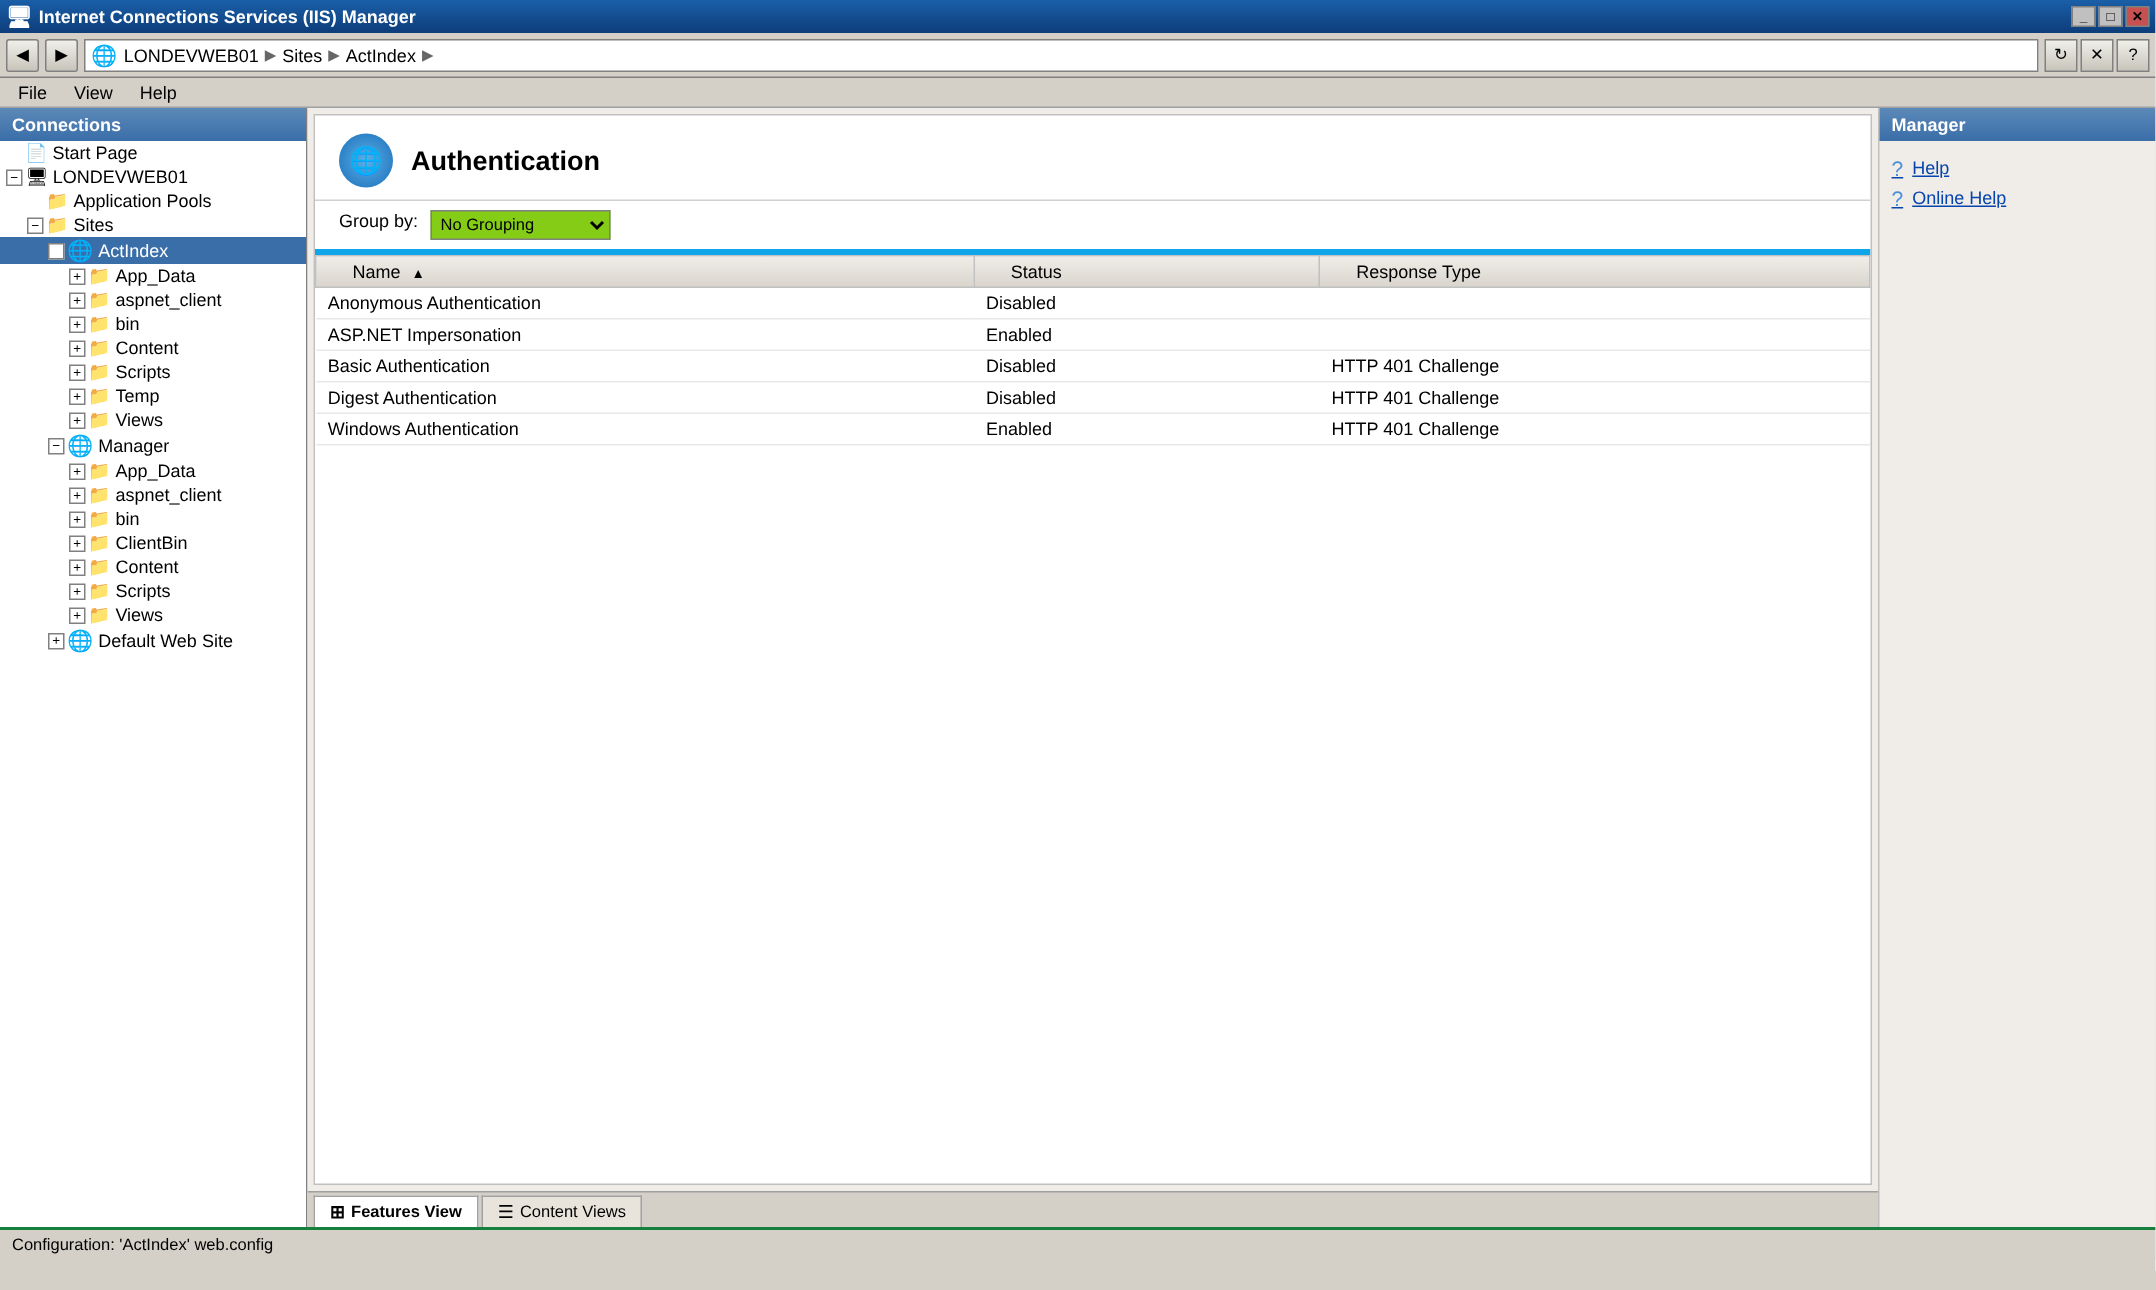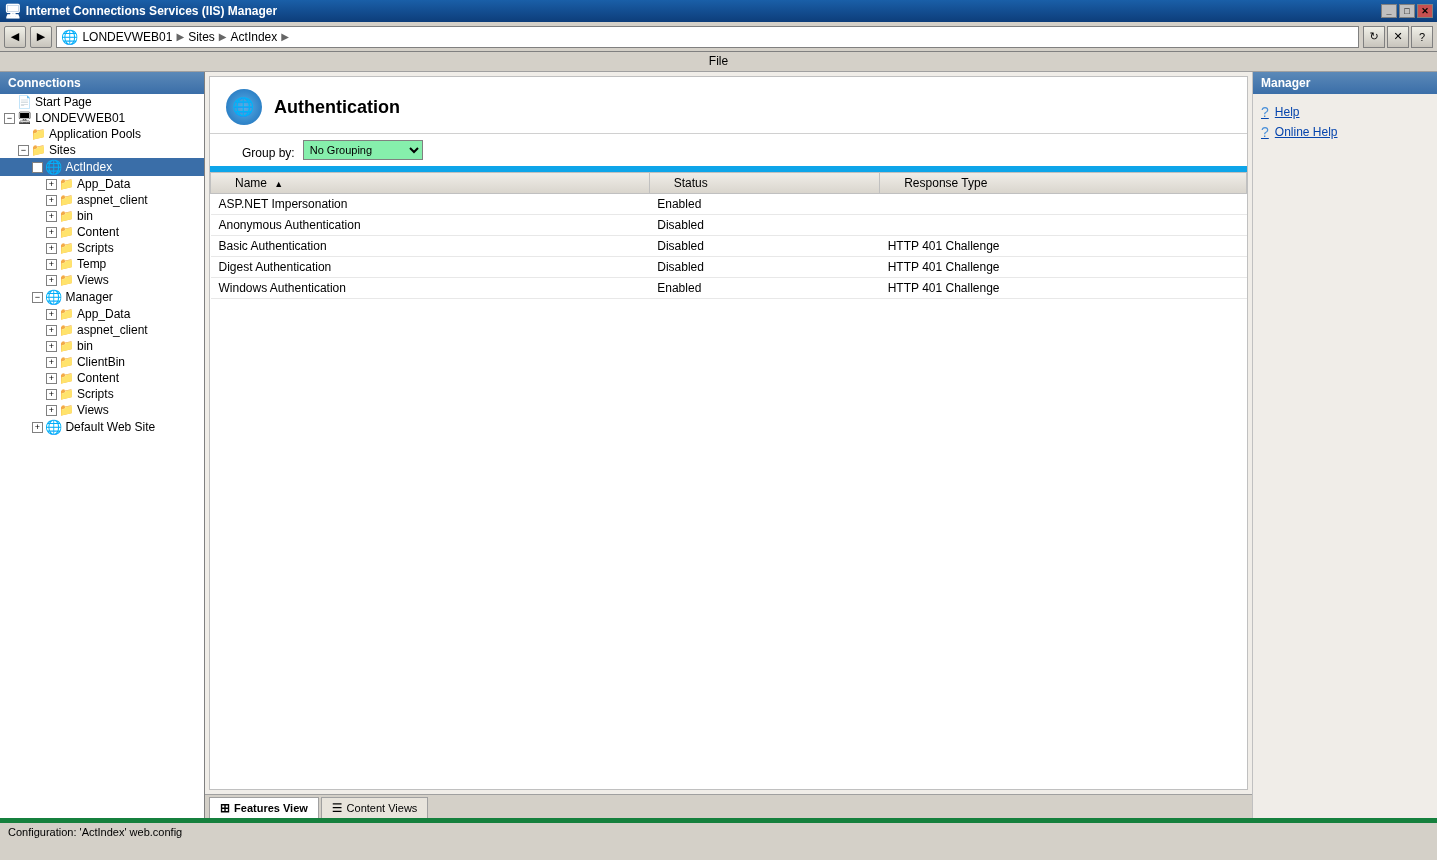--- a/index.html
+++ b/index.html
@@ -74,21 +74,20 @@
 
     
     #menu-bar {
       background: #d4d0c8;
       height: 20px;
       display: flex;
       align-items: center;
       padding: 0 4px;
       border-bottom: 1px solid #a0a0a0;
       gap: 2px;
-      flex-direction: column;
     }
     .menu-item {
       padding: 2px 8px;
       cursor: pointer;
       font-size: 12px;
     }
 
     
     #main-layout {
       display: flex;
@@ -166,32 +165,32 @@
       display: flex; align-items: center; justify-content: center;
       color: white;
       font-size: 18px;
     }
     #content-title {
       font-size: 18px;
       font-weight: bold;
       color: #000;
     }
     #groupby-bar {
-      padding: 6px 32px;
-      display: flex;
-      align-items: flex-end;
+      padding: 6px 16px;
+      display: flex;
+      align-items: flex-start;
       gap: 8px;
-      border-bottom: 6px solid #0ea5e9;
+      border-bottom: 4px solid #0ea5e9;
     }
     #groupby-label { font-size: 12px; }
     #groupby-select {
       width: 120px;
       height: 20px;
       border: 1px solid #808080;
-      background: #86efac;
+      background: #84cc16;
       font-size: 11px;
       padding: 0 2px;
     }
 
     
     #auth-table {
       width: 100%;
       border-collapse: collapse;
       font-size: 12px;
     }
@@ -264,21 +263,21 @@
       cursor: pointer;
       text-decoration: underline;
       font-size: 12px;
     }
     .action-icon { font-size: 14px; color: #4a90d9; }
 
     
     #status-bar {
       height: 22px;
       background: #d4d0c8;
-      border-top: 5px solid #15803d;
+      border-top: 2px solid #15803d;
       display: flex;
       align-items: center;
       padding: 0 8px;
       font-size: 11px;
     }
   </style>
 </head>
 <body>
 
 <div id="title-bar">
@@ -458,27 +457,27 @@
               <span>Status</span>
             </th>
             <th>
               <span>Response Type</span>
             </th>
           </tr>
         </thead>
         <tbody id="auth-table-body">
 
         <tr>
-    <td>ASP.NET Impersonation</td>
-    <td>Enabled</td>
+    <td>Anonymous Authentication</td>
+    <td>Disabled</td>
     <td></td>
   </tr>
             <tr>
-    <td>Anonymous Authentication</td>
-    <td>Disabled</td>
+    <td>ASP.NET Impersonation</td>
+    <td>Enabled</td>
     <td></td>
   </tr>
             <tr>
     <td>Basic Authentication</td>
     <td>Disabled</td>
     <td>HTTP 401 Challenge</td>
   </tr>
             <tr>
     <td>Digest Authentication</td>
     <td>Disabled</td>

